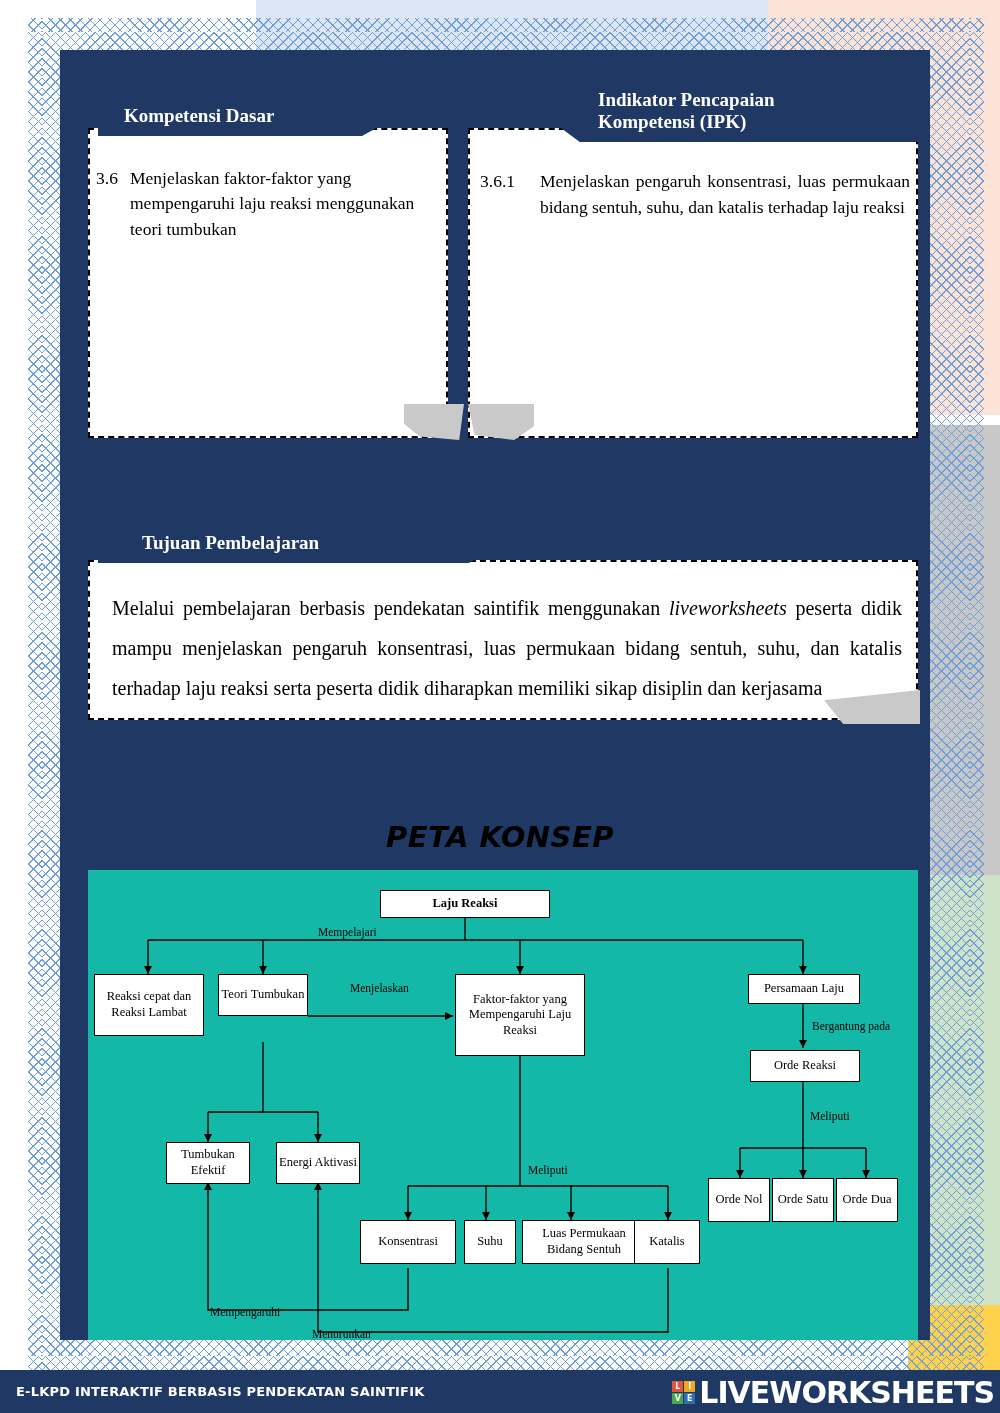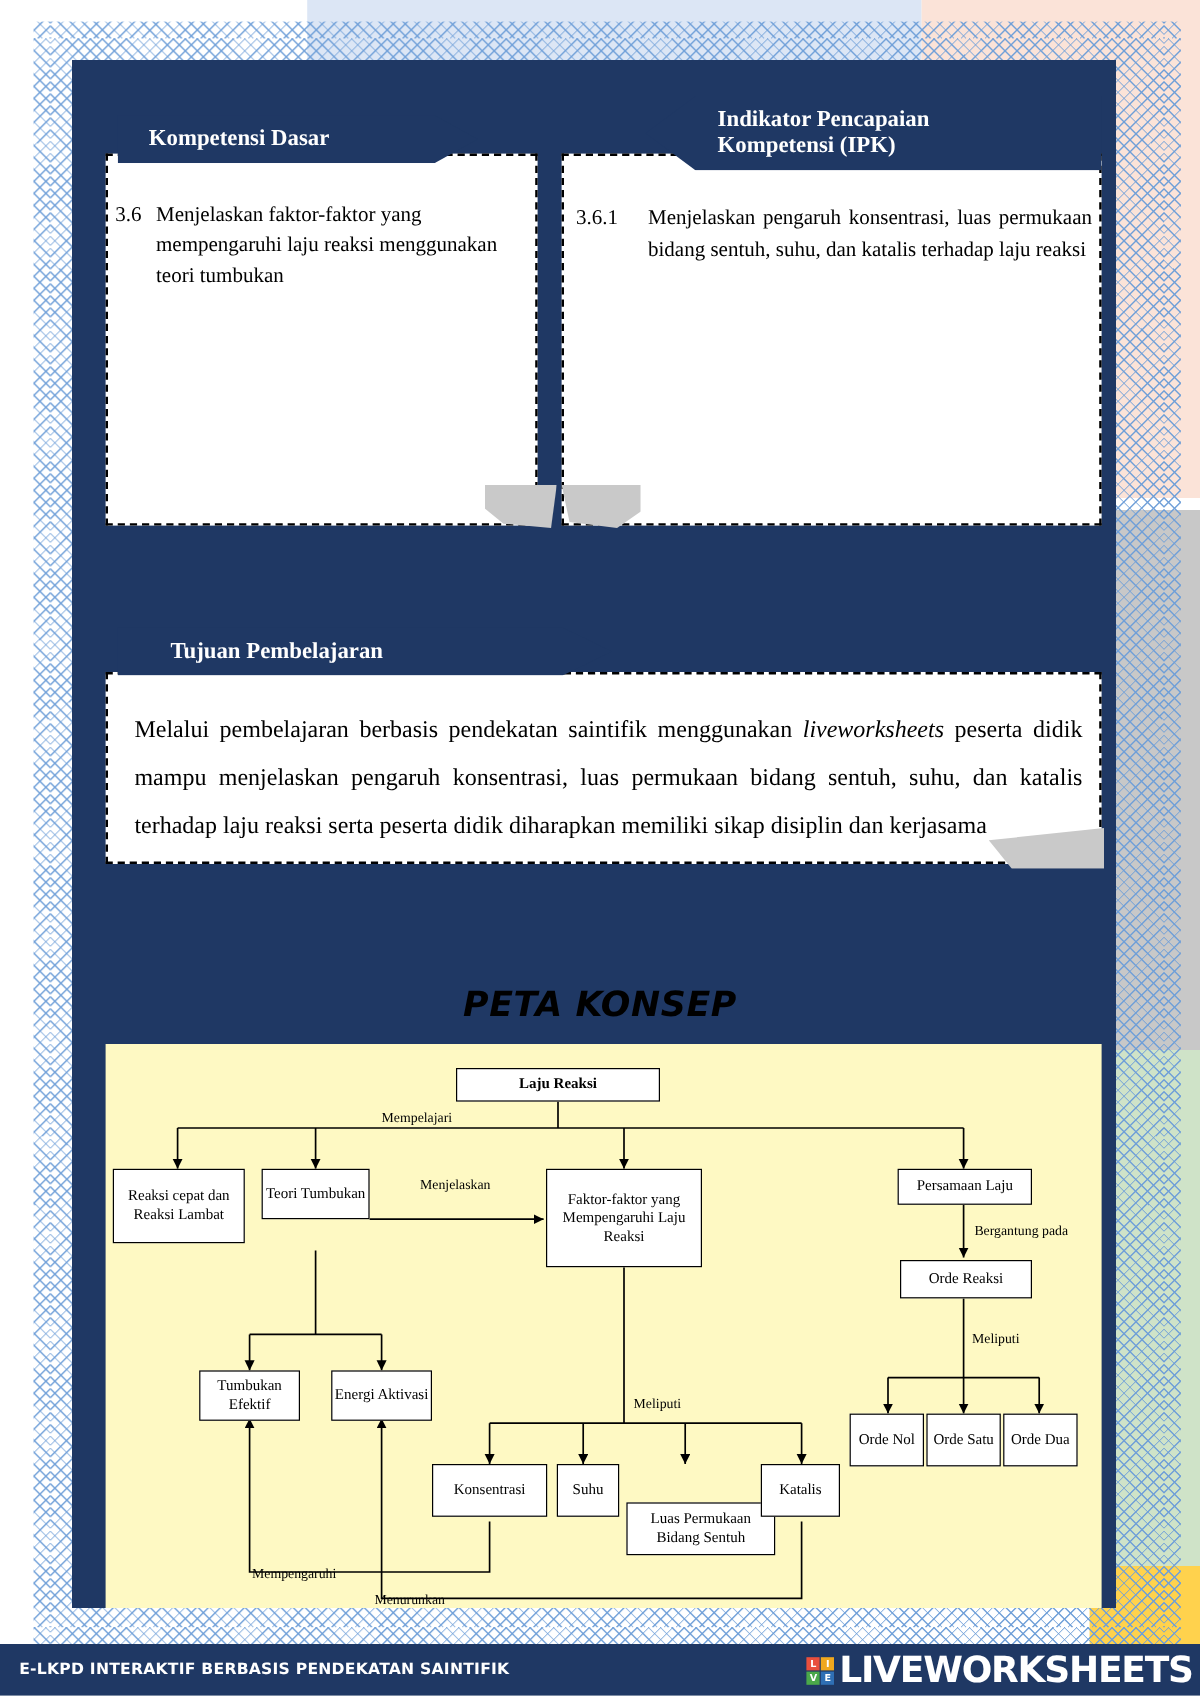--- a/index.html
+++ b/index.html
@@ -69,21 +69,21 @@
   #torn1{left:404px;top:404px;width:60px;height:36px;
      clip-path:polygon(0 0,100% 0,92% 100%,26% 90%,0 55%);}
   #torn2{left:468px;top:404px;width:66px;height:36px;
      clip-path:polygon(0 0,100% 0,100% 62%,70% 100%,10% 86%);}
   #torn3{left:824px;top:690px;width:96px;height:34px;
      clip-path:polygon(0 30%,100% 0,100% 100%,20% 100%);}
 
   
   #peta-title{position:absolute;left:0;top:820px;width:1000px;text-align:center;
      font-family:"DejaVu Sans", sans-serif;font-style:italic;font-weight:bold;font-size:29px;letter-spacing:.5px;}
-  #peta-wrap{position:absolute;left:88px;top:870px;width:830px;height:470px;background:#fef9c3;}
+  #peta-wrap{position:absolute;left:88px;top:870px;width:830px;height:470px;background:#14b8a6;}
   .node{
     position:absolute;border:1.6px solid #000;background:#ffffff;
     font-family:"Liberation Serif", serif;font-size:12.5px;
     display:flex;align-items:center;justify-content:center;text-align:center;
     line-height:1.25;box-sizing:border-box;padding:2px;
   }
   .edge-lbl{position:absolute;font-size:11.5px;font-family:"Liberation Serif", serif;}
   svg#peta-lines{position:absolute;left:0;top:0;width:830px;height:470px;}
 
   
@@ -210,21 +210,21 @@
   </div>
   <div class="node" style="left:188px;top:272px;width:84px;height:42px;">
     <span>Energi Aktivasi</span>
   </div>
   <div class="node" style="left:272px;top:350px;width:96px;height:44px;">
     <span>Konsentrasi</span>
   </div>
   <div class="node" style="left:376px;top:350px;width:52px;height:44px;">
     <span>Suhu</span>
   </div>
-  <div class="node" style="left:434px;top:350px;width:124px;height:44px;margin-top:32px;">
+  <div class="node" style="left:434px;top:350px;width:124px;height:44px;">
     <span>Luas Permukaan Bidang Sentuh</span>
   </div>
   <div class="node" style="left:546px;top:350px;width:66px;height:44px;">
     <span>Katalis</span>
   </div>
   <div class="node" style="left:620px;top:308px;width:62px;height:44px;">
     <span>Orde Nol</span>
   </div>
   <div class="node" style="left:684px;top:308px;width:62px;height:44px;">
     <span>Orde Satu</span>

